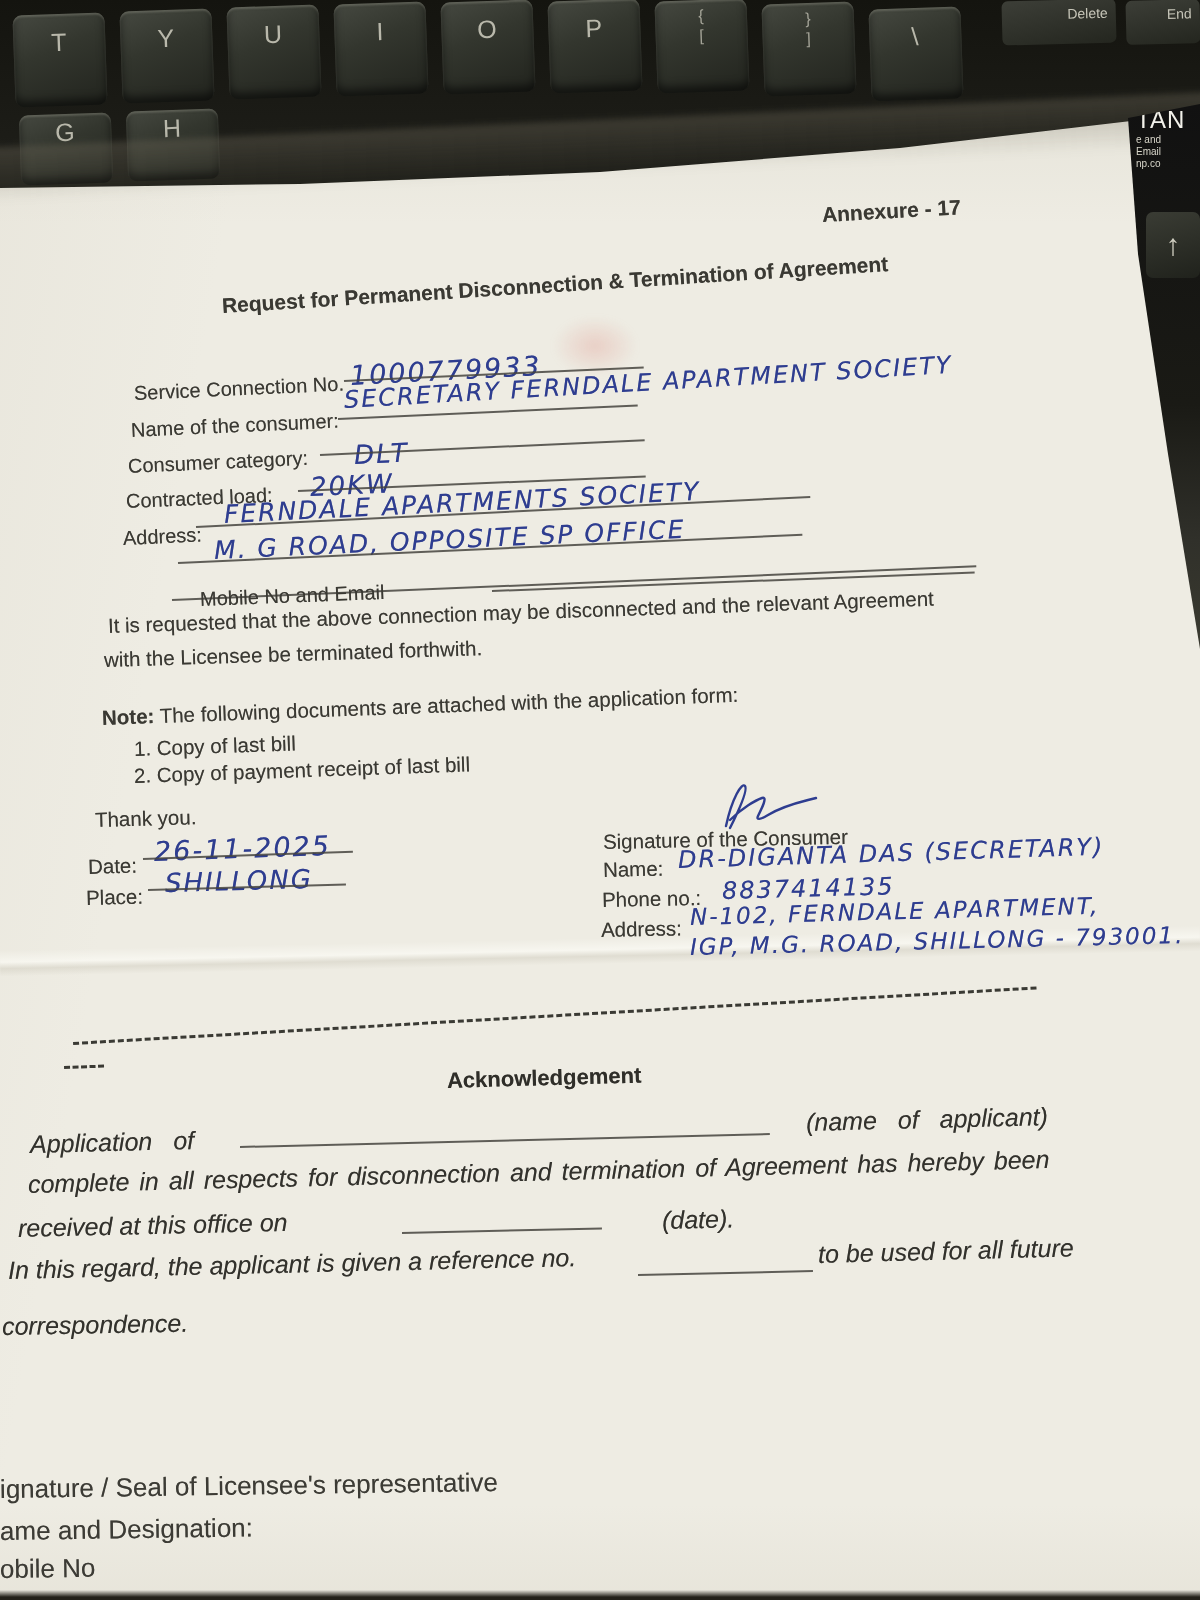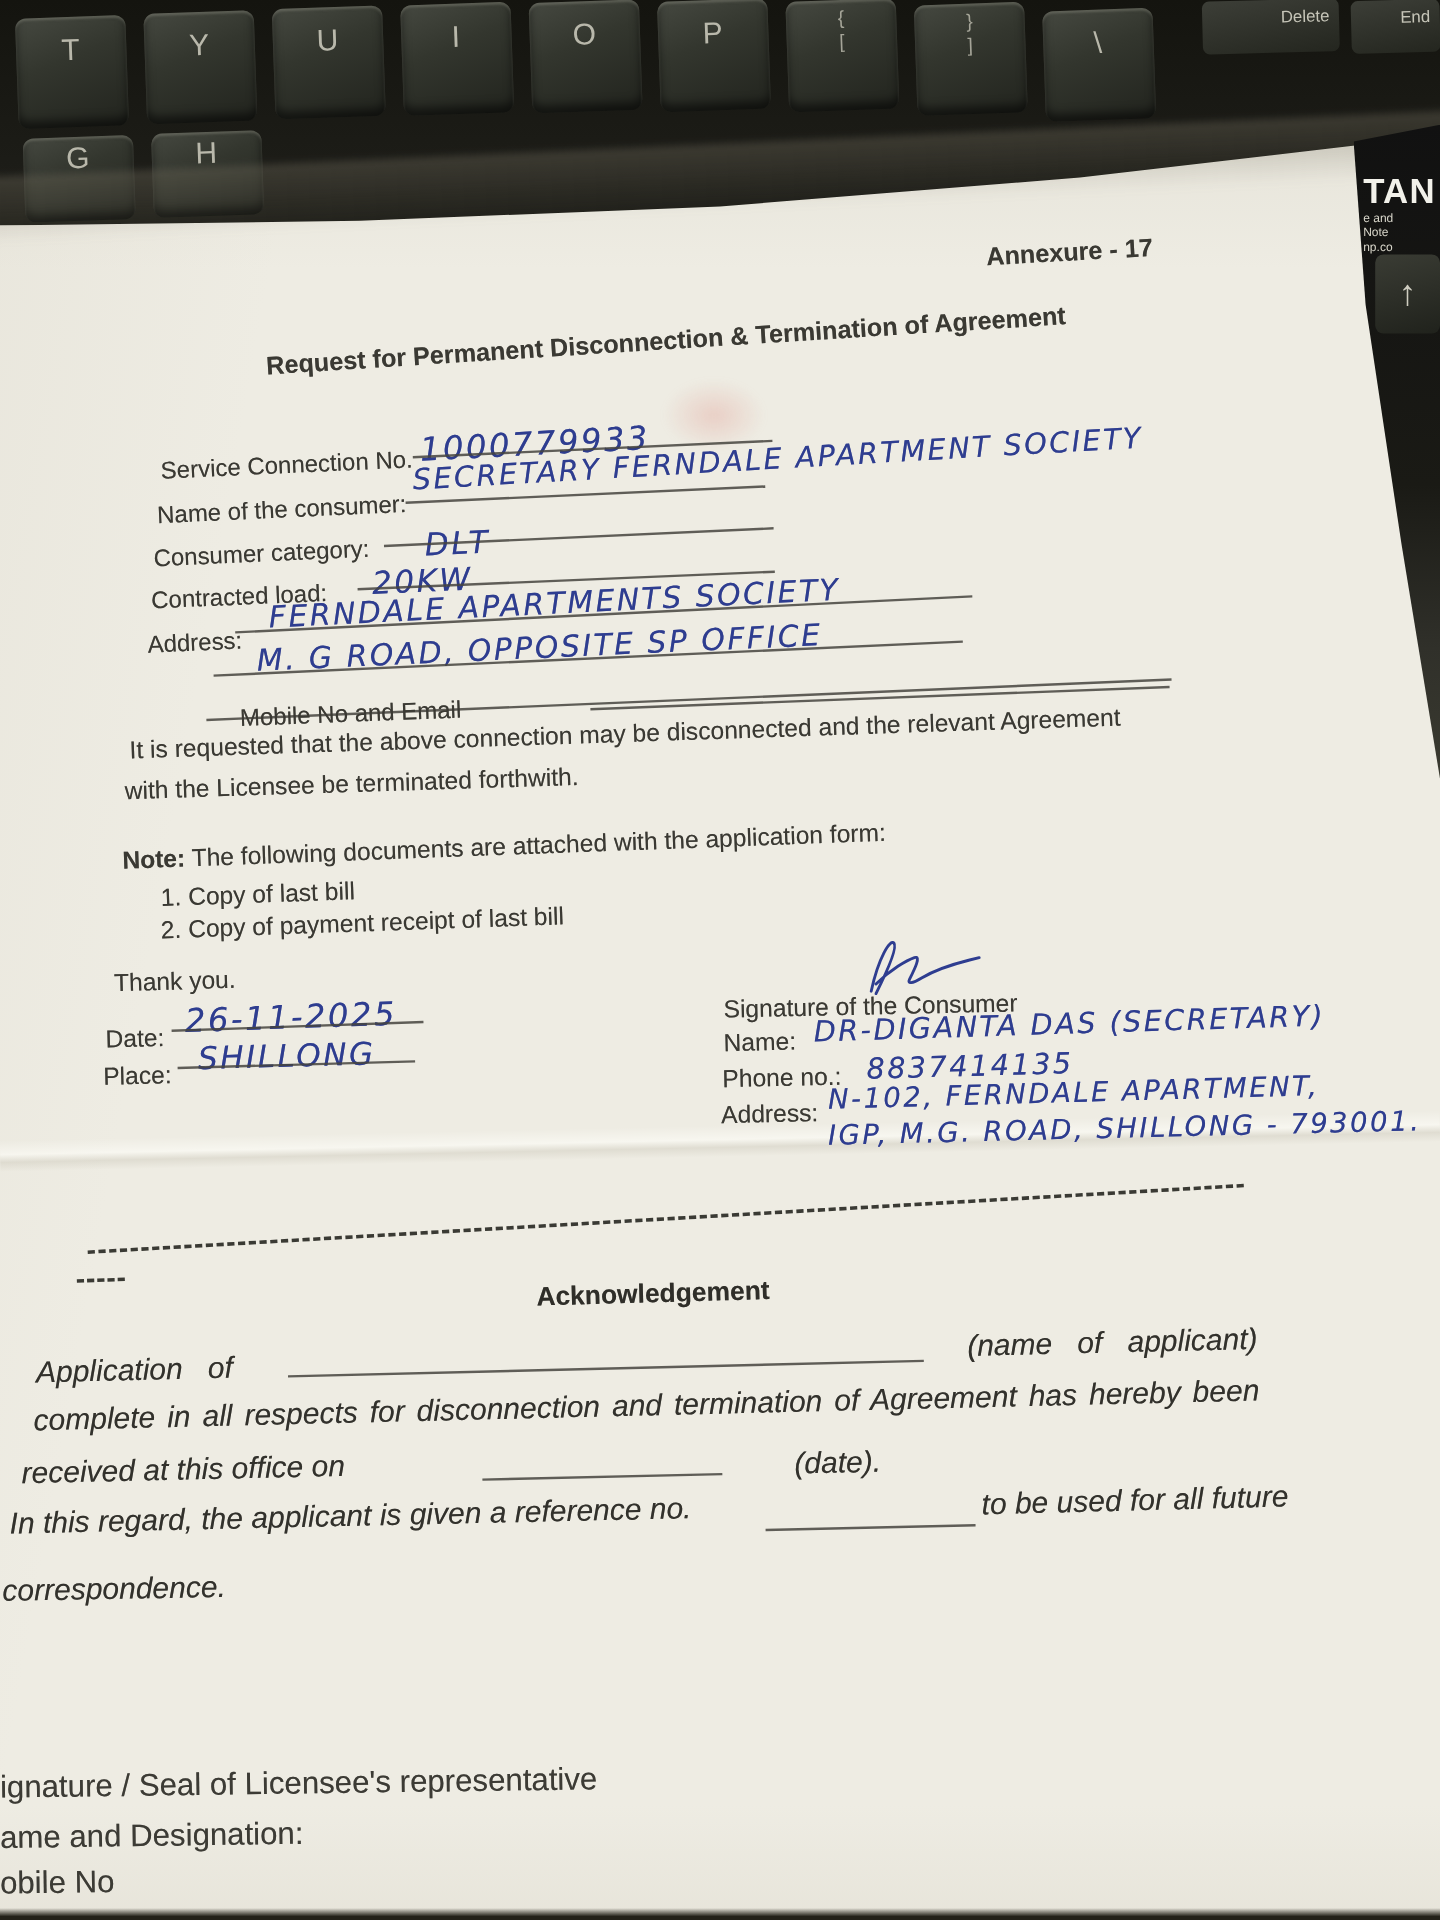--- a/index.html
+++ b/index.html
@@ -34,21 +34,21 @@
     color:#b9b8ab;transform:rotate(-2deg);}
   .key .cap{position:absolute;left:0;right:0;top:14px;text-align:center;font-size:25px;letter-spacing:1px;}
   .key .cap2{position:absolute;left:0;right:0;top:6px;text-align:center;font-size:16px;line-height:20px;white-space:pre-line;opacity:.85;}
   .fnkey{position:absolute;border-radius:6px;background:linear-gradient(170deg,#3c3e37 0%, #24261f 100%);
     color:#c6c5b8;font-size:14px;transform:rotate(-1.5deg);}
   .fnkey span{position:absolute;right:8px;top:6px;}
   .right-strip{position:absolute;left:1128px;top:104px;width:72px;height:545px;
     clip-path:polygon(0 14px,72px 0,72px 545px,40px 350px,10px 150px);
     background:linear-gradient(180deg,#111 0%, #1a1a15 55%, #30302a 80%, #3a3a30 100%);}
   .sticker{position:absolute;left:8px;top:2px;color:#f2f1ea;}
-  .sticker .big{font-size:29px;font-weight:bold;letter-spacing:1px;margin-top:38px;}
+  .sticker .big{font-size:24px;font-weight:normal;letter-spacing:1px;}
   .sticker .small{font-size:10px;line-height:12px;color:#d8d6ca;}
   .arrow-key{position:absolute;left:18px;top:108px;width:54px;height:66px;border-radius:7px;
     background:linear-gradient(165deg,#3a3c34 0%, #20221c 100%);color:#cfcdc0;
     font-size:30px;text-align:center;line-height:66px;}
   .bottom-strip{position:absolute;left:0;top:1590px;width:1200px;height:10px;
     background:linear-gradient(180deg, rgba(40,38,30,0) 0%, #232119 70%);}
   
   .el{position:absolute;white-space:nowrap;transform-origin:0 50%;}
   .print{color:#3a3933;font-size:20px;text-shadow:0 0 .5px rgba(58,57,51,.55);}
   .bold{font-weight:bold;}
@@ -109,21 +109,21 @@
   <div class="fnkey" style="left:1126px;top:0px;width:74px;height:44px">
       <span>End</span>
     </div>
 </div>
 <div class="kb-shadow"></div>
 
 <div class="right-strip">
   <div class="sticker">
     <div class="big">TAN</div>
     <div class="small">e and</div>
-    <div class="small">Note</div>
+    <div class="small">Email</div>
     <div class="small">np.co</div>
   </div>
   <div class="arrow-key"><span>↑</span></div>
 </div>
 
 <div class="el print bold" style="left:822px;top:203px;font-size:21px;transform:rotate(-3.2deg)">Annexure - 17</div>
 <div class="el print bold" style="left:222px;top:294px;font-size:21px;transform:rotate(-3.6deg)">Request for Permanent Disconnection &amp; Termination of Agreement</div>
 
 <div class="el print" style="left:134px;top:382px;transform:rotate(-2.6deg)">Service Connection No.</div>
 <div class="el hw" style="left:350px;top:360px;font-size:27px;transform:rotate(-3deg)">1000779933</div>

